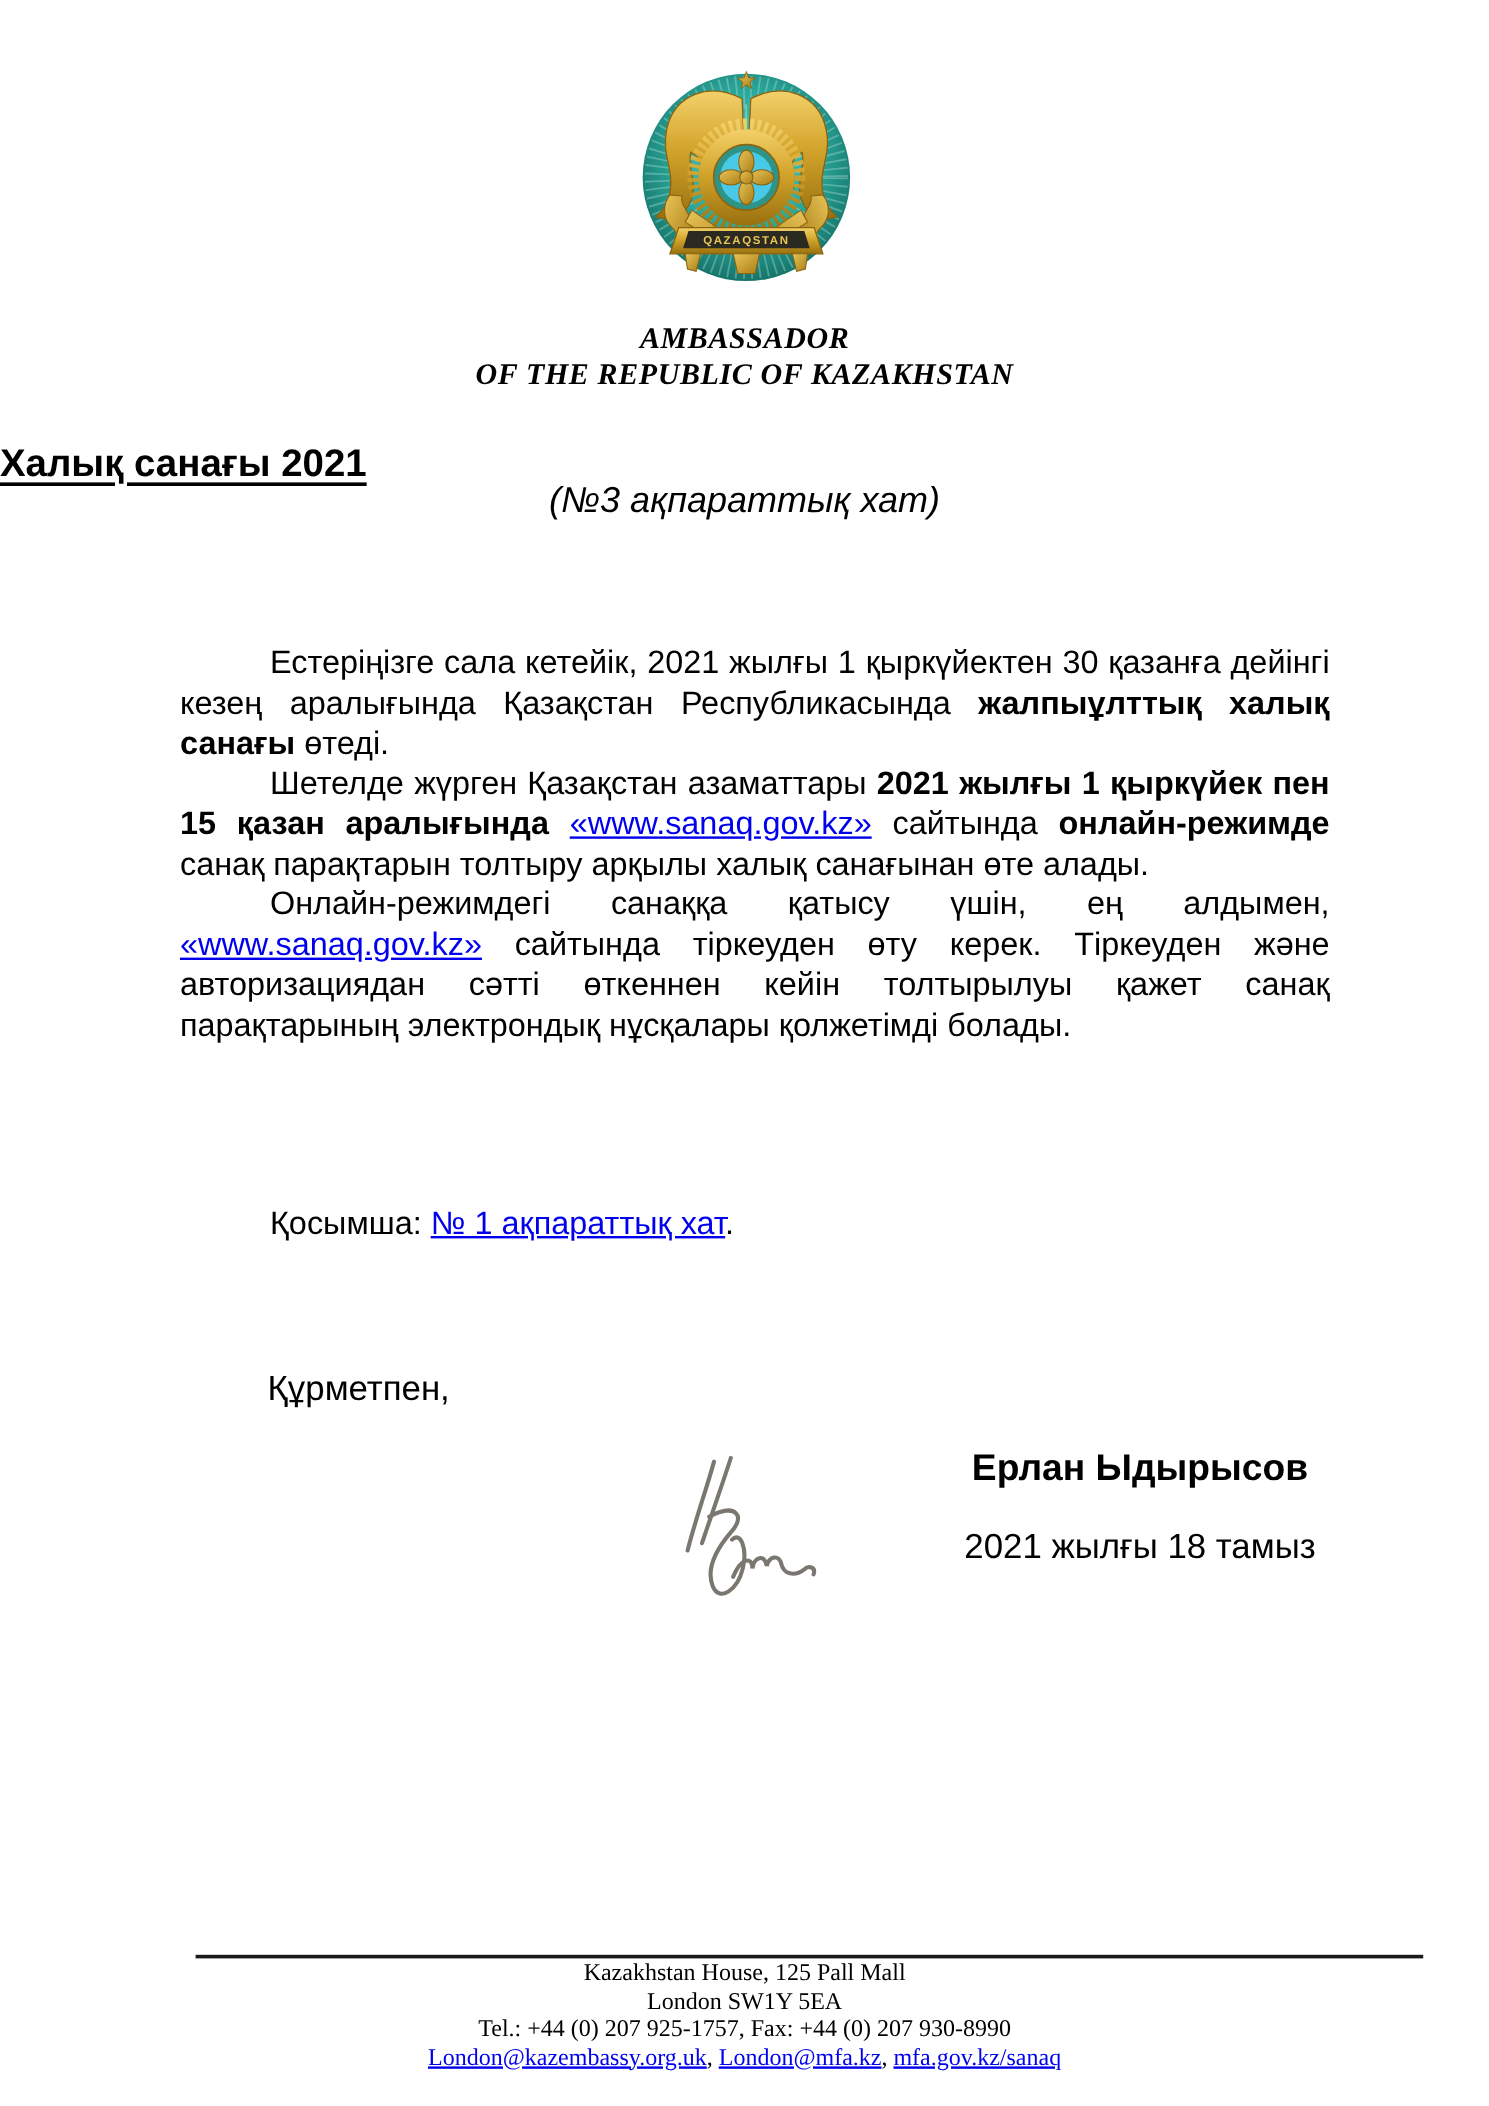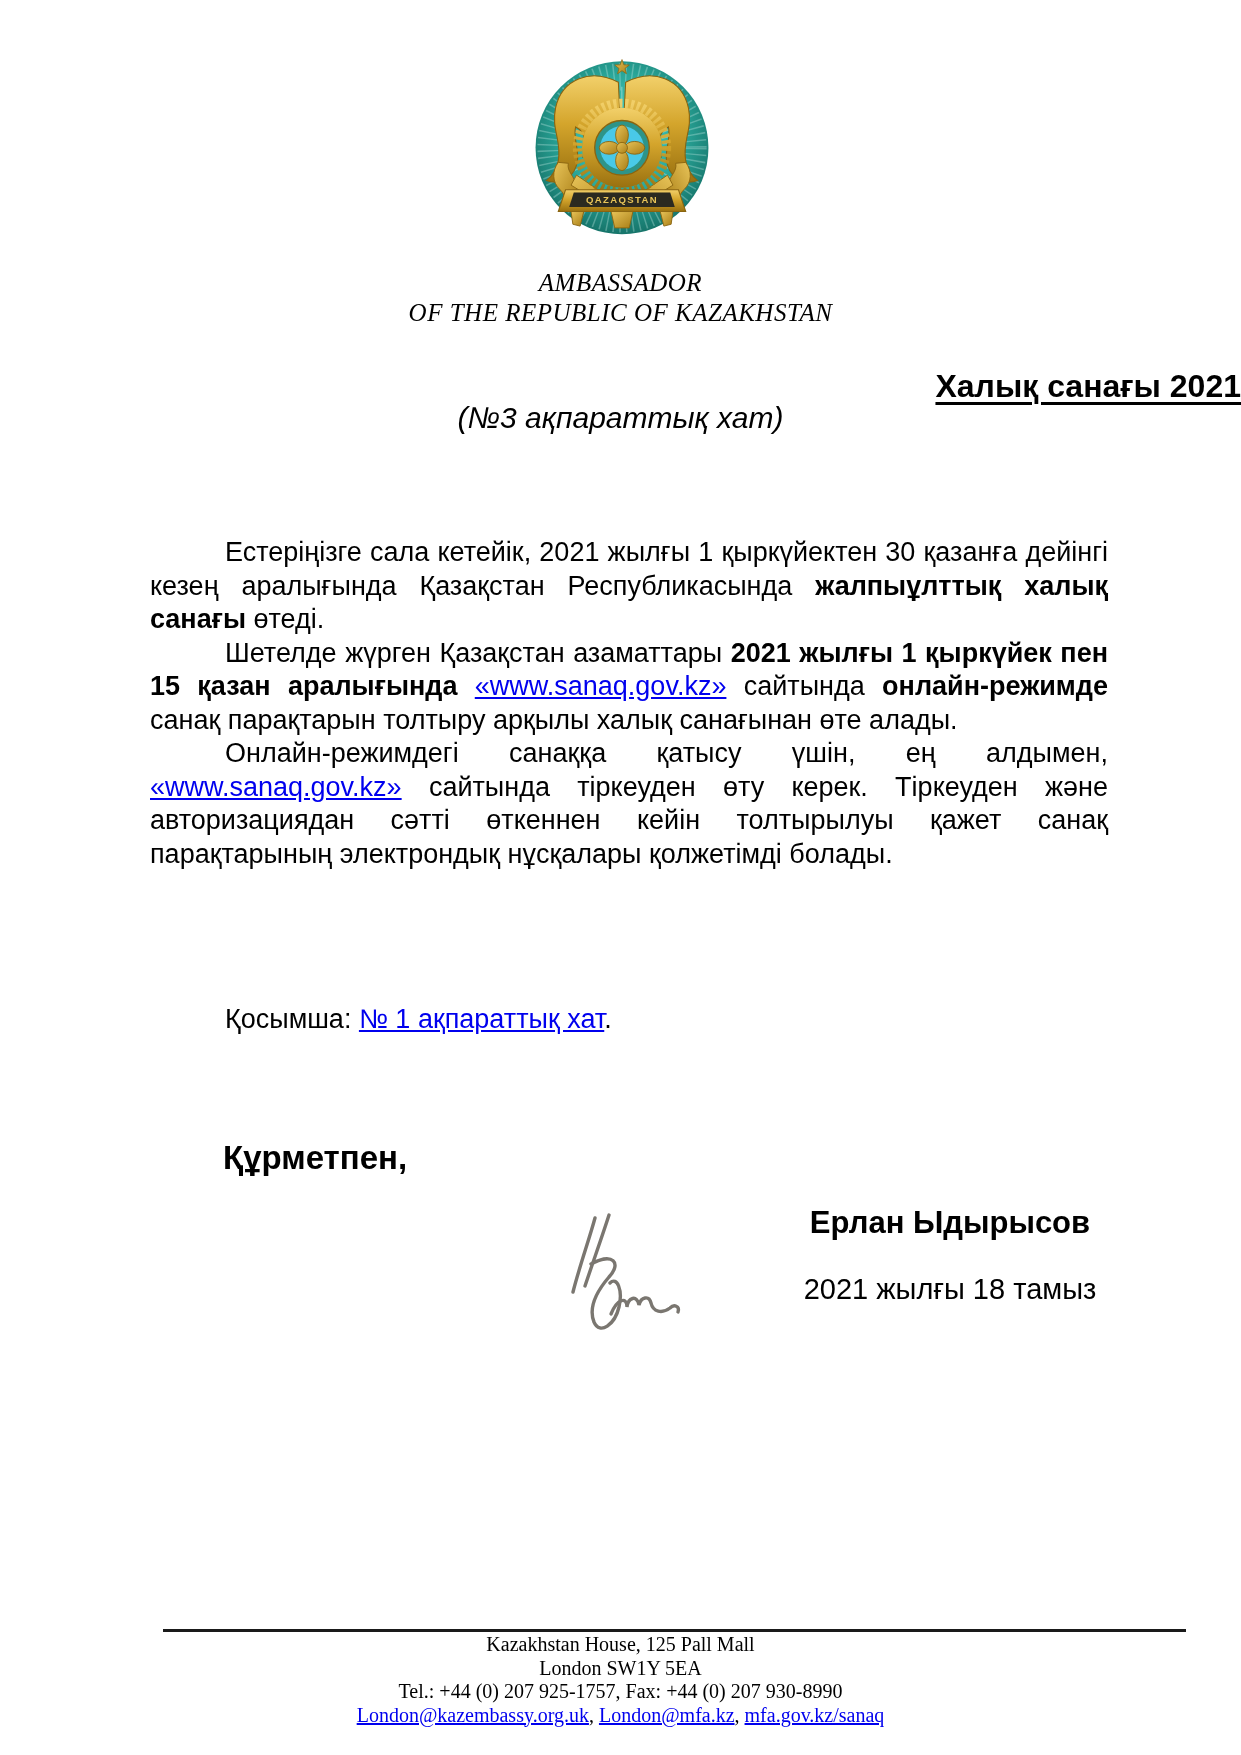--- a/index.html
+++ b/index.html
@@ -16,28 +16,28 @@
   .emblem-wrap{
     position:absolute; top:55px; left:531px;
     width:182px; height:182px;
   }
   .emblem-wrap svg{width:100%;height:100%;display:block;}
   
   .letterhead{
     position:absolute; top:268px; left:0; width:1241px;
     text-align:center;
     font-family:"Liberation Serif", serif;
-    font-weight:normal; font-style:italic;
+    font-weight:bold; font-style:italic;
     font-size:25px; line-height:30px;
     letter-spacing:.5px;
   }
   
   .doc-title{
     position:absolute; top:368px; left:0; width:1241px;
-    text-align:right;
+    text-align:left;
     font-size:32px; font-weight:bold; line-height:36px;
   }
   .doc-title span{
     text-decoration:underline;
     text-decoration-thickness:2.5px;
     text-underline-offset:5px;
   }
   .doc-subtitle{
     position:absolute; top:400px; left:0; width:1241px;
     text-align:center;
@@ -56,21 +56,21 @@
   }
   .body-text p{margin:0; text-indent:75px;}
   a.link{color:#0000ee; text-decoration:underline; cursor:pointer;}
   .attachment{
     position:absolute; top:1003px; left:150px; width:958px;
     font-size:27px; line-height:33.5px;
     text-indent:75px;
   }
   .closing{
     position:absolute; top:1141px; left:223px;
-    font-size:33px; font-weight:bold; line-height:34px;
+    font-size:29px; font-weight:normal; line-height:34px;
   }
   
   .signature-wrap{
     position:absolute; top:1210px; left:560px;
     width:132px; height:140px;
   }
   .signature-wrap svg{width:100%;height:100%;display:block;}
   .signatory-block{
     position:absolute; top:1206px; left:795px; width:310px;
     text-align:center;

